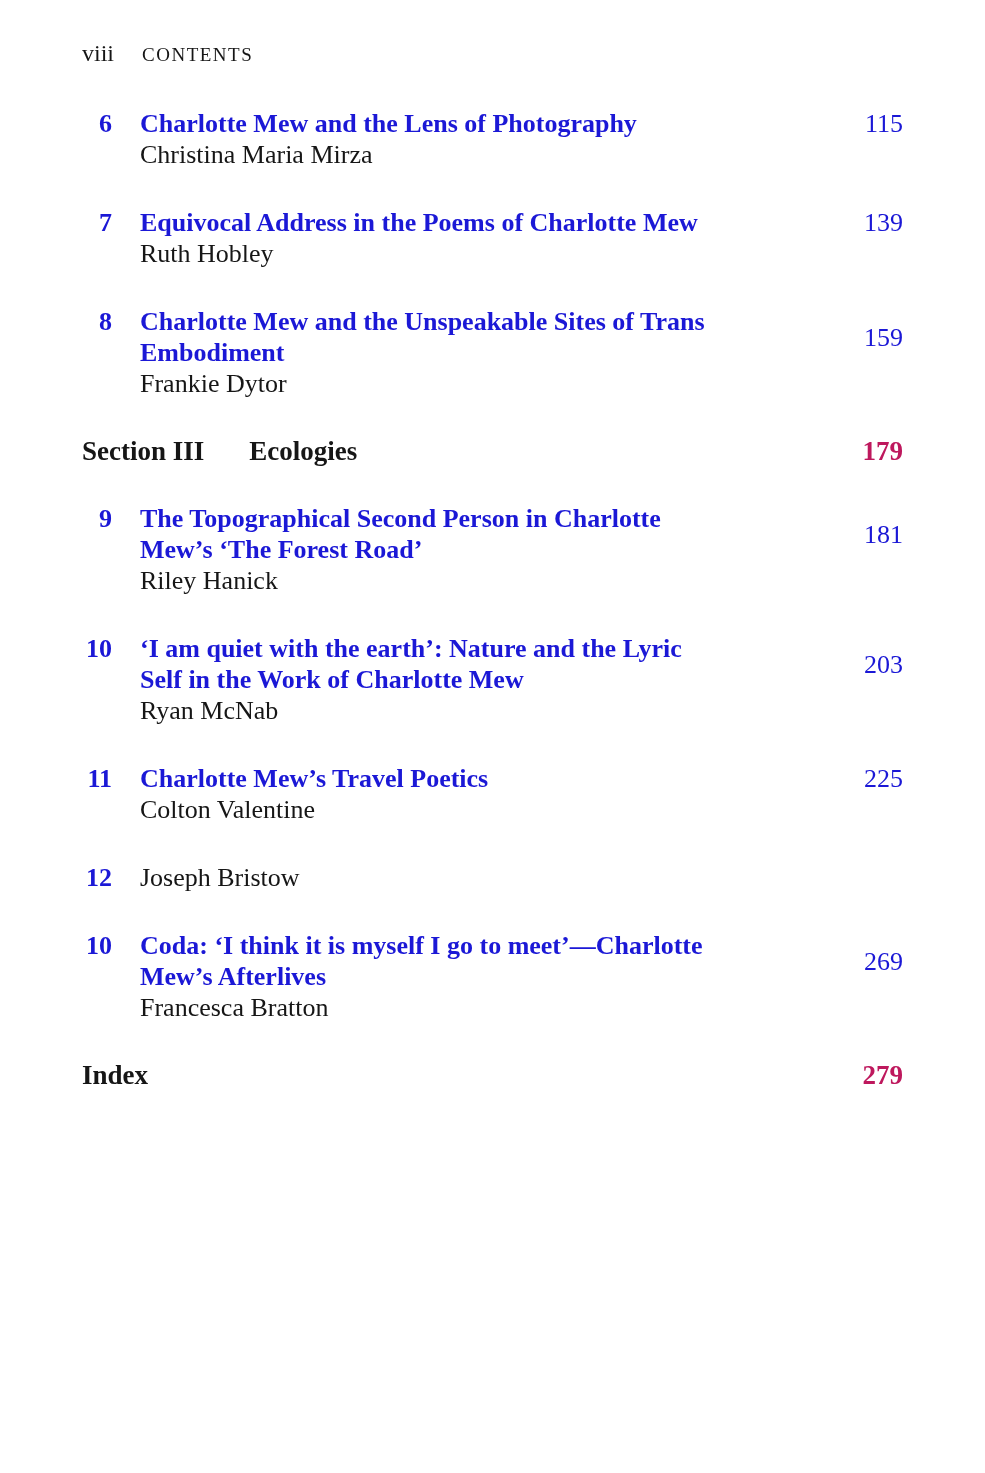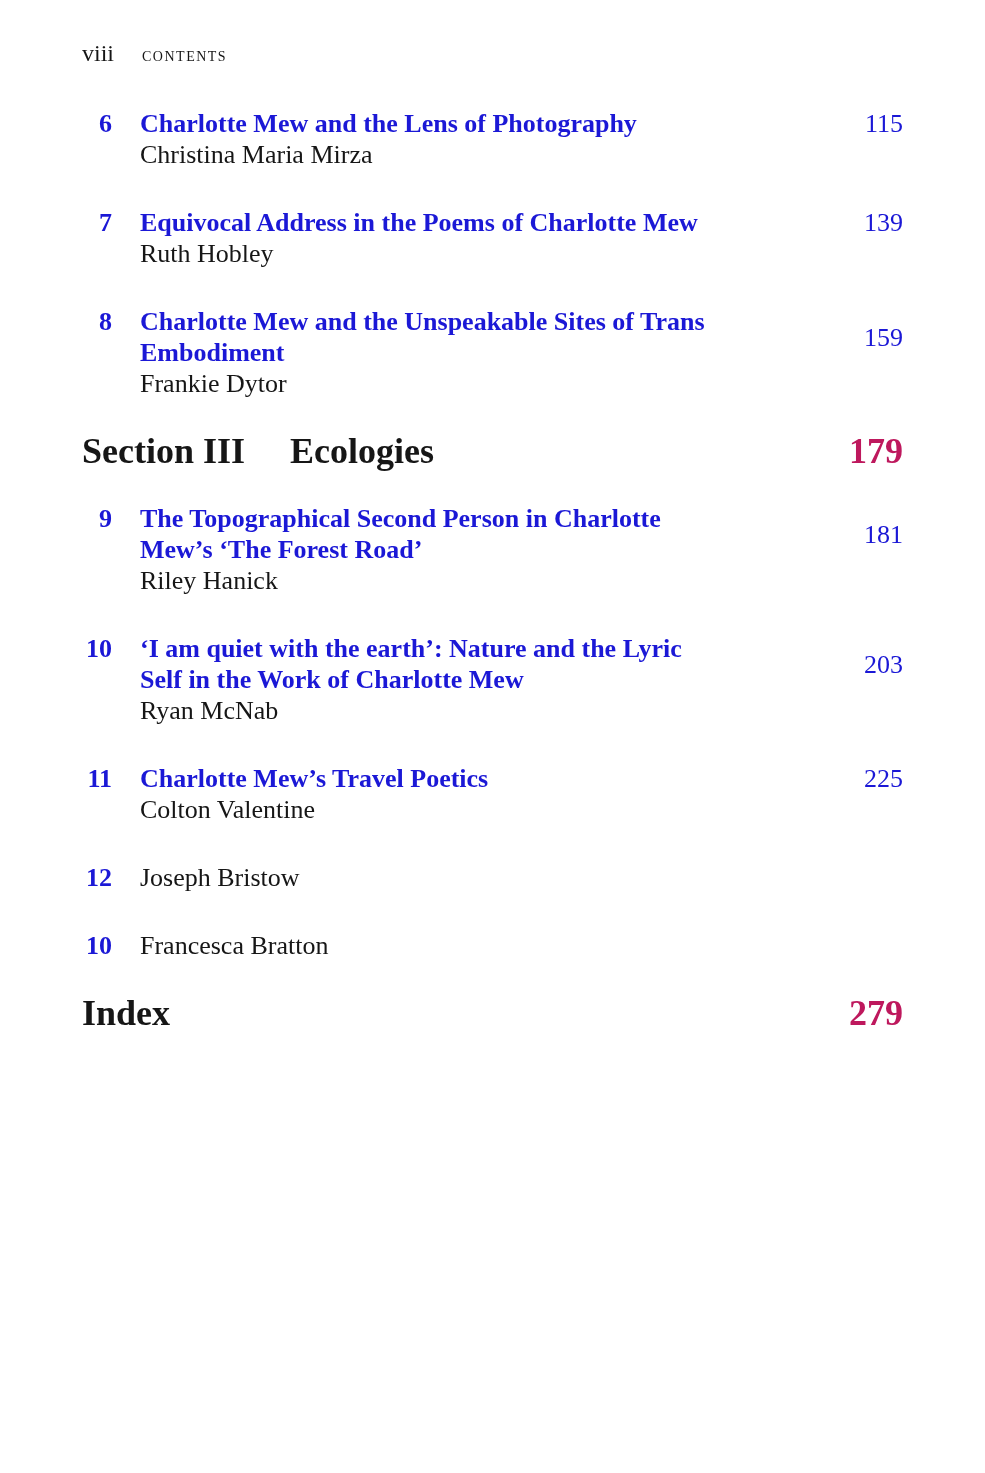--- a/index.html
+++ b/index.html
@@ -20,21 +20,21 @@
     display: flex;
     align-items: baseline;
     height: 26px;
     line-height: 26px;
   }
   .folio {
     font-size: 24px;
     margin-right: 28px;
   }
   .running-title {
-    font-size: 14px;
+    font-size: 19px;
     letter-spacing: 1.5px;
   }
 
   
   .toc { margin-top: 42px; }
 
   .entry {
     display: flex;
     margin-bottom: 37px;
     font-size: 26px;
@@ -68,21 +68,21 @@
     margin-left: 24px;
     white-space: nowrap;
   }
   .author { color: #161616; }
 
   
   .plain-row {
     display: flex;
     align-items: flex-end;
     justify-content: space-between;
-    font-size: 36px;
+    font-size: 27px;
     line-height: 31px;
     font-weight: bold;
     color: #161616;
   }
   .section-row { margin-bottom: 36px; }
   .section-labels { display: flex; }
   .section-name { margin-left: 45px; }
   .plain-page { font-weight: bold; color: #be185d; white-space: nowrap; }
 </style>
 </head>
@@ -189,20 +189,27 @@
     <div class="entry">
       <div class="num">12</div>
       <div class="entry-body">
         <div class="author">Joseph Bristow</div>
       </div>
     </div>
 
     <div class="entry extra-before">
       <div class="num">10</div>
       <div class="entry-body">
+        <div class="titlerow">
+          <div class="title">
+            <div>Coda: ‘I think it is myself I go to meet’—Charlotte</div>
+            <div>Mew’s Afterlives</div>
+          </div>
+          <div class="pagenum">269</div>
+        </div>
         <div class="author">Francesca Bratton</div>
       </div>
     </div>
 
     <div class="plain-row">
       <div>Index</div>
       <div class="plain-page">279</div>
     </div>
 
   </div>

